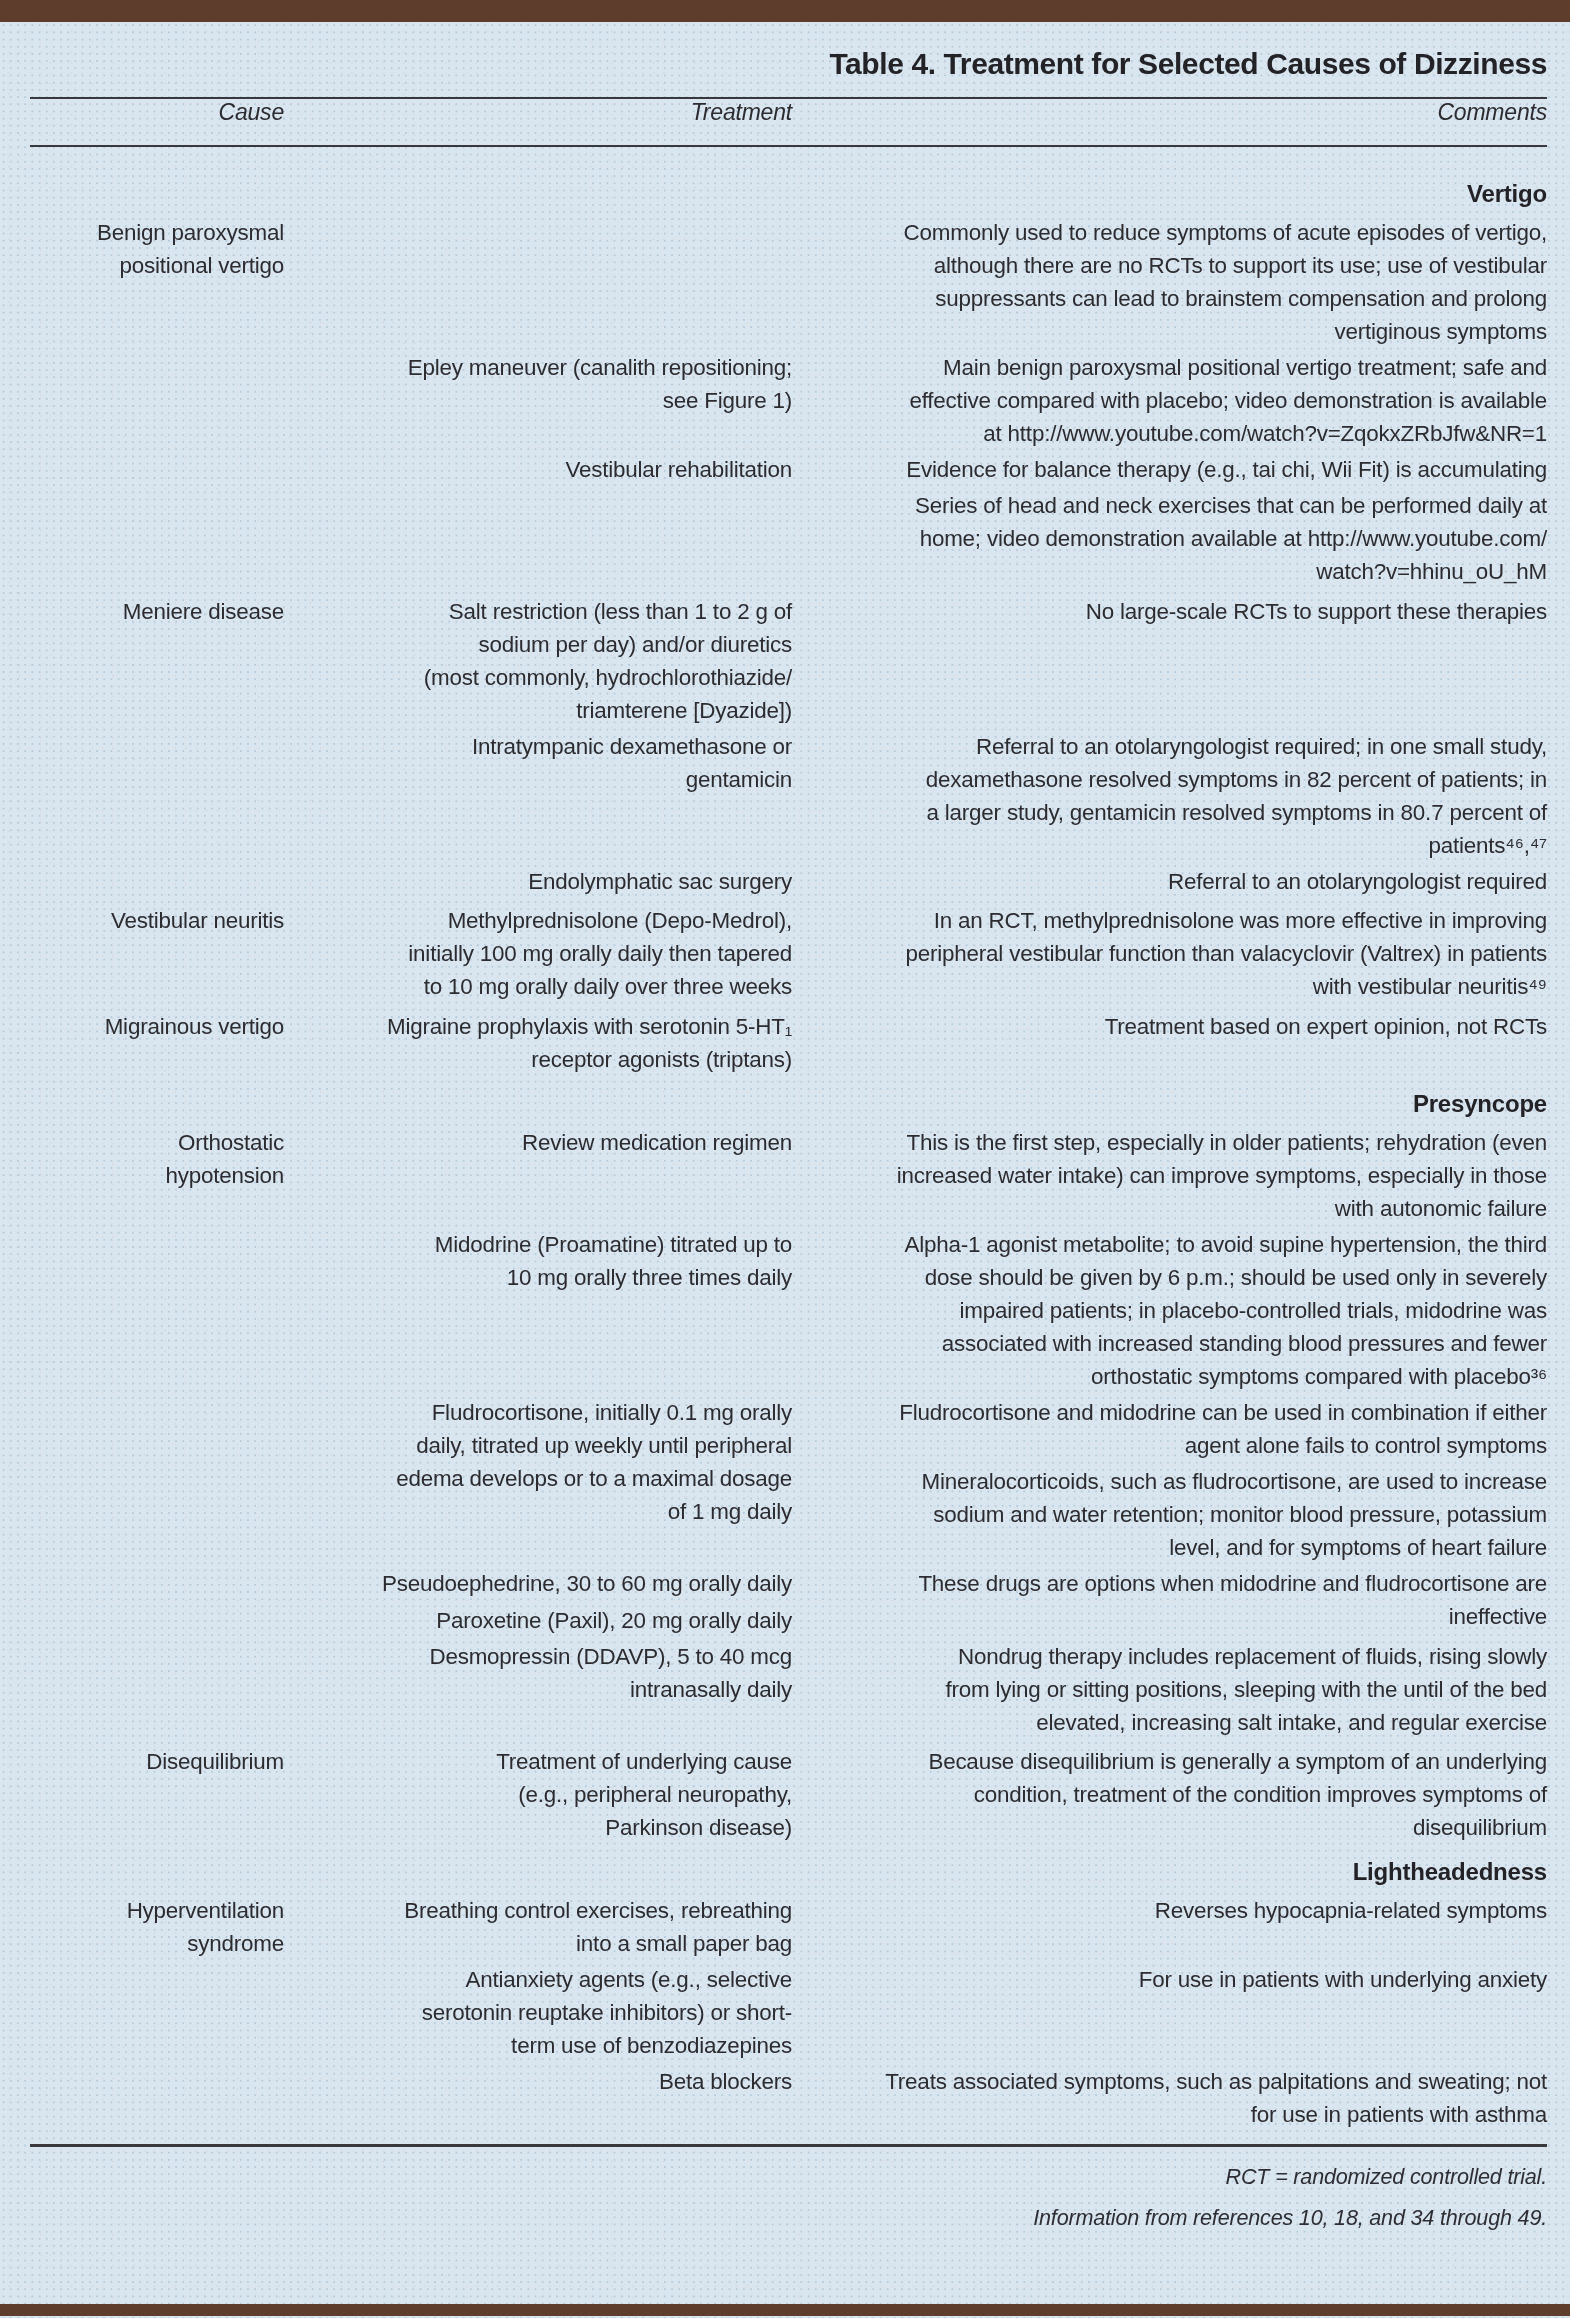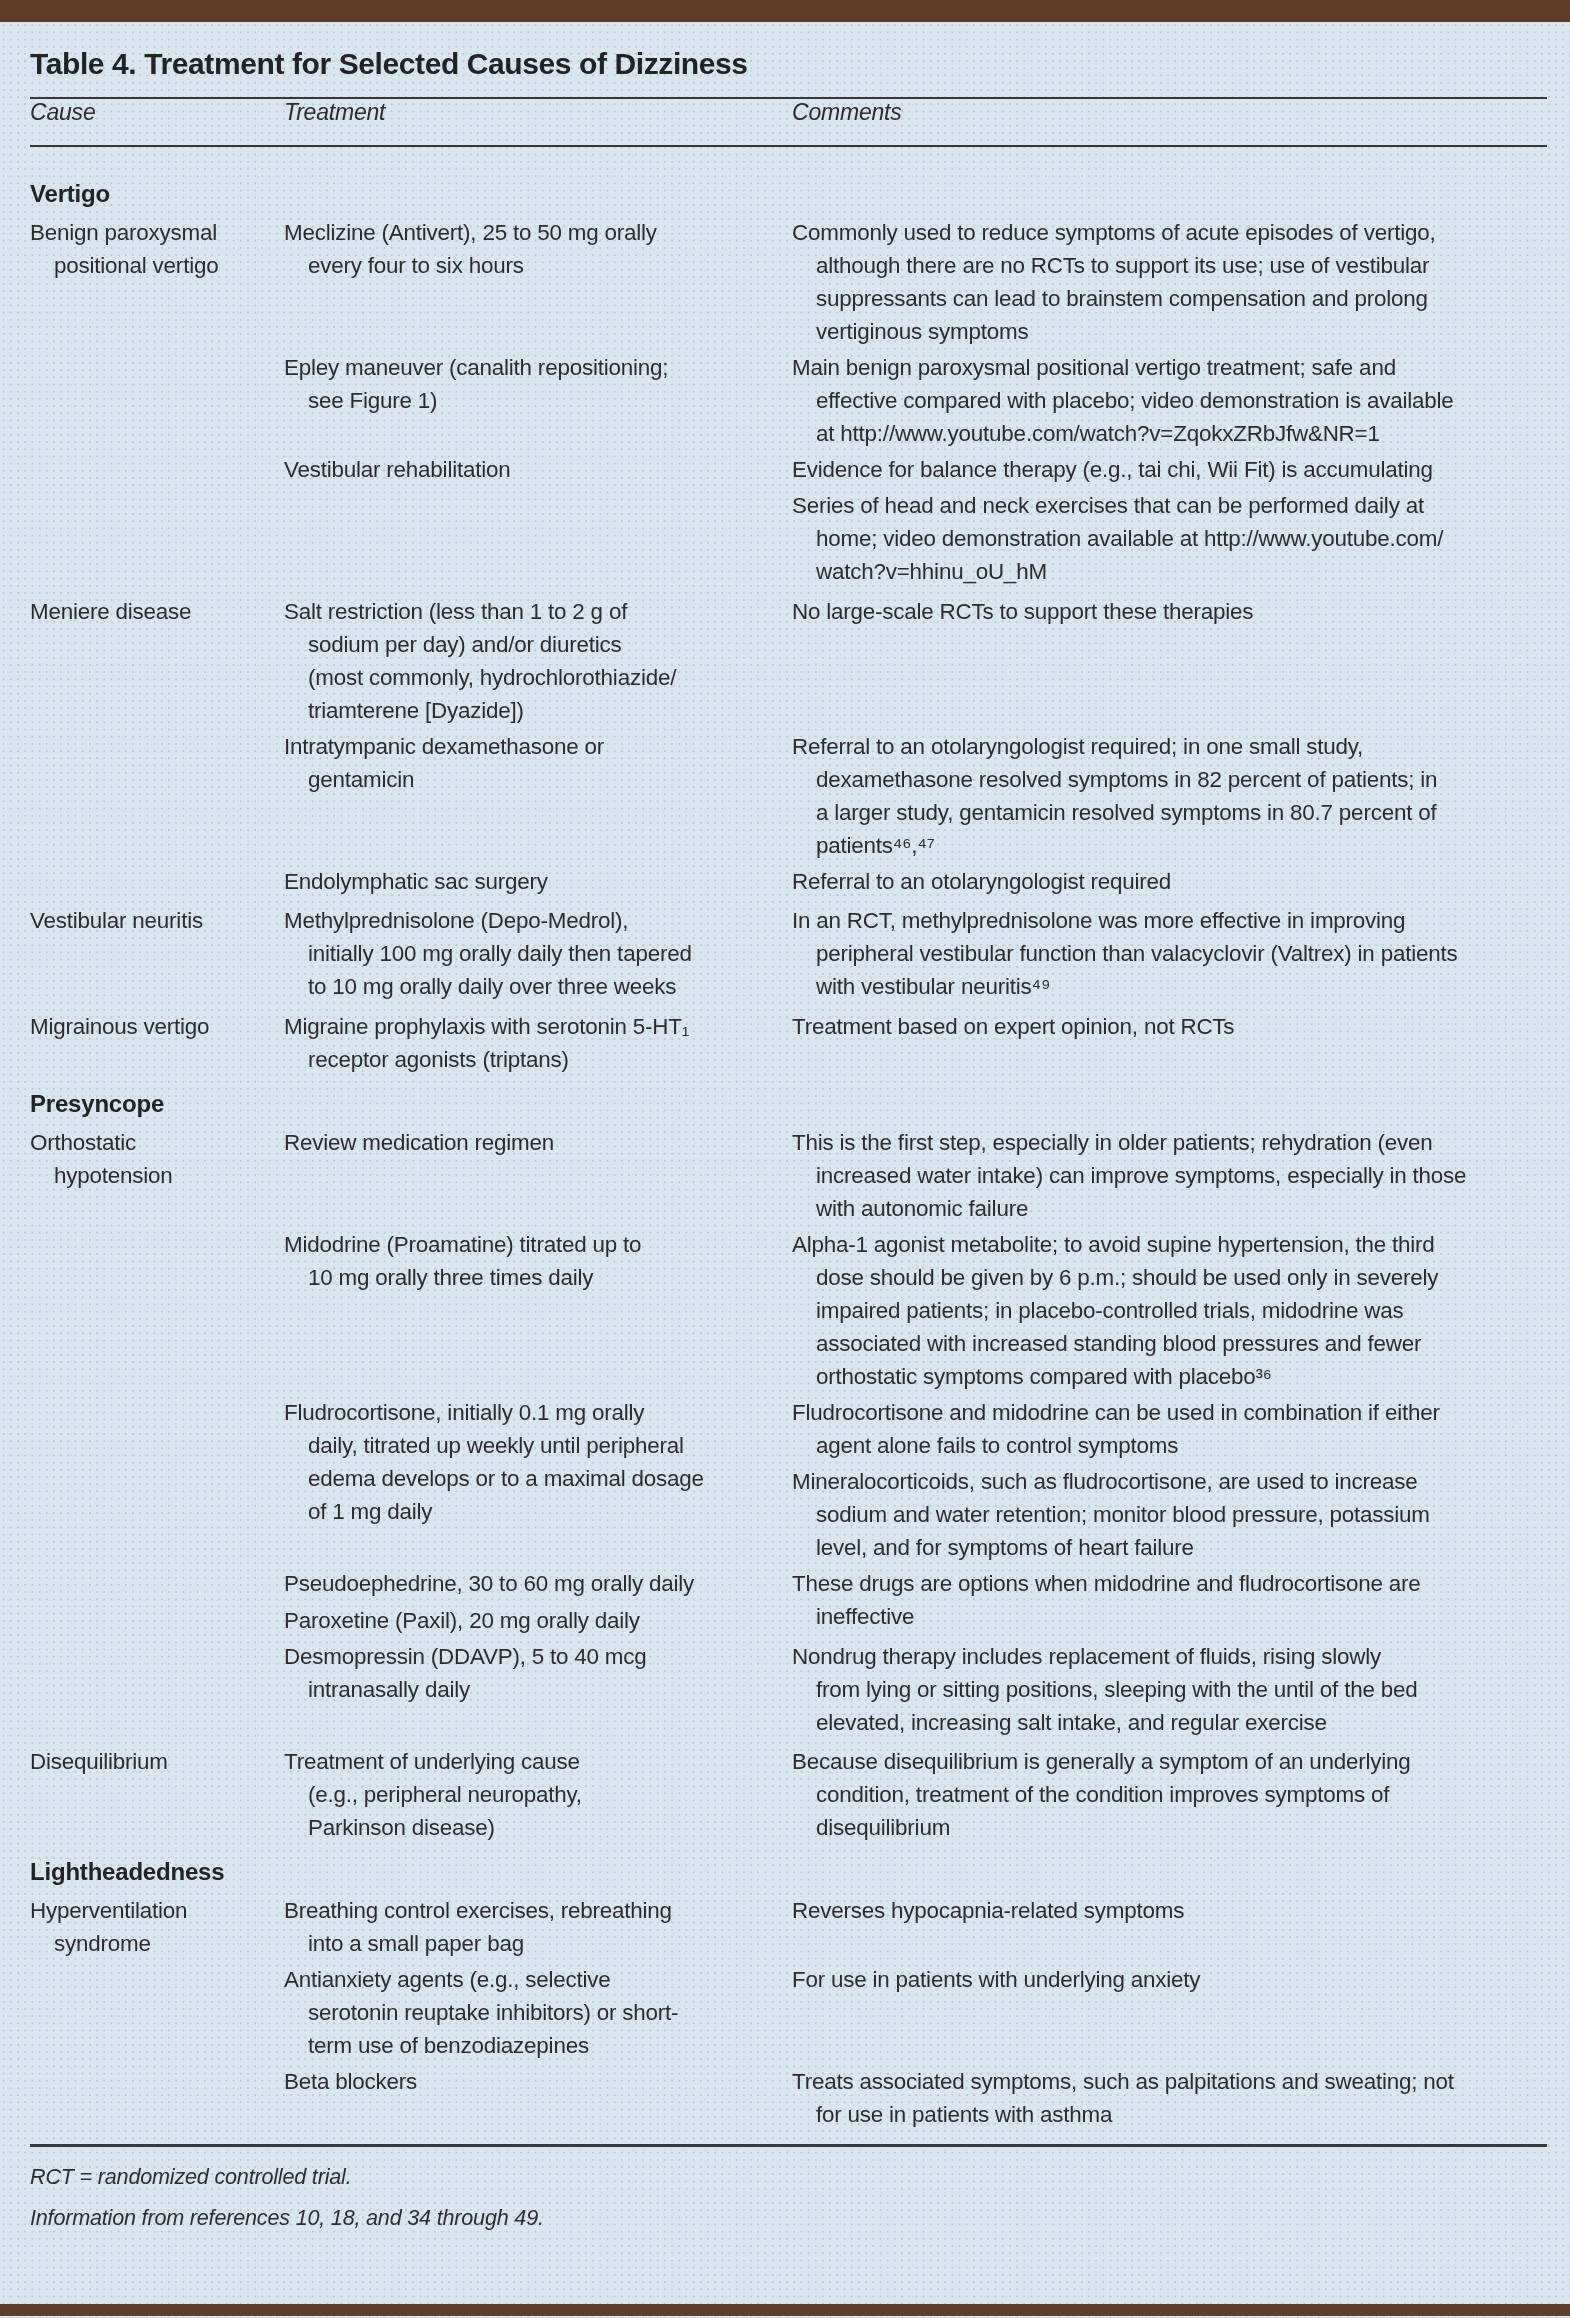--- a/index.html
+++ b/index.html
@@ -12,21 +12,21 @@
     background-image:
       radial-gradient(rgba(130,165,195,0.40) 0.8px, transparent 1.1px),
       radial-gradient(rgba(205,165,165,0.28) 0.8px, transparent 1px);
     background-size:7.2px 7.2px, 10.4px 10.4px;
     background-position:0 0, 4px 5.6px;
     font-family:"Liberation Sans", sans-serif;
     color:var(--ink);
   }
   .topbar{position:absolute;top:0;left:0;right:0;height:21.6px;background:var(--bar);}
   .bottombar{position:absolute;bottom:3.2px;left:0;right:0;height:12px;background:var(--bar);}
-  .content{padding:21.6px 24px 0 30px;}
+  .content{padding:21.6px 24px 0 30px;text-align:right;}
   .title{
     margin:25.6px 0 0 0; font-size:30px; font-weight:bold; letter-spacing:-0.4px;
     color:#232227;
   }
   .rule{background:var(--rule); border:0;}
   .rule-thin{height:1.6px; margin-top:16px;}
   .rule-thick{height:2.4px; margin-top:19px;}
   .colhead{display:flex; font-style:italic; font-size:23px; letter-spacing:-0.2px;}
   .col-cause{width:254px;}
   .col-treatment{width:508px;}
@@ -65,26 +65,20 @@
     <div class="rule rule-thick"></div>
     <div class="tbody">
         <div class="section-header">Vertigo</div>
         <div class="trow">
           <div class="cell cause">
             <div class="para">
               <div class="line">Benign paroxysmal</div>
               <div class="line cont">positional vertigo</div>
             </div>
           </div>
-          <div class="cell treatment">
-            <div class="para">
-              <div class="line">Meclizine (Antivert), 25 to 50 mg orally</div>
-              <div class="line cont">every four to six hours</div>
-            </div>
-          </div>
           <div class="cell comments">
             <div class="para">
               <div class="line">Commonly used to reduce symptoms of acute episodes of vertigo,</div>
               <div class="line cont">although there are no RCTs to support its use; use of vestibular</div>
               <div class="line cont">suppressants can lead to brainstem compensation and prolong</div>
               <div class="line cont">vertiginous symptoms</div>
             </div>
           </div>
         </div>
         <div class="trow">

